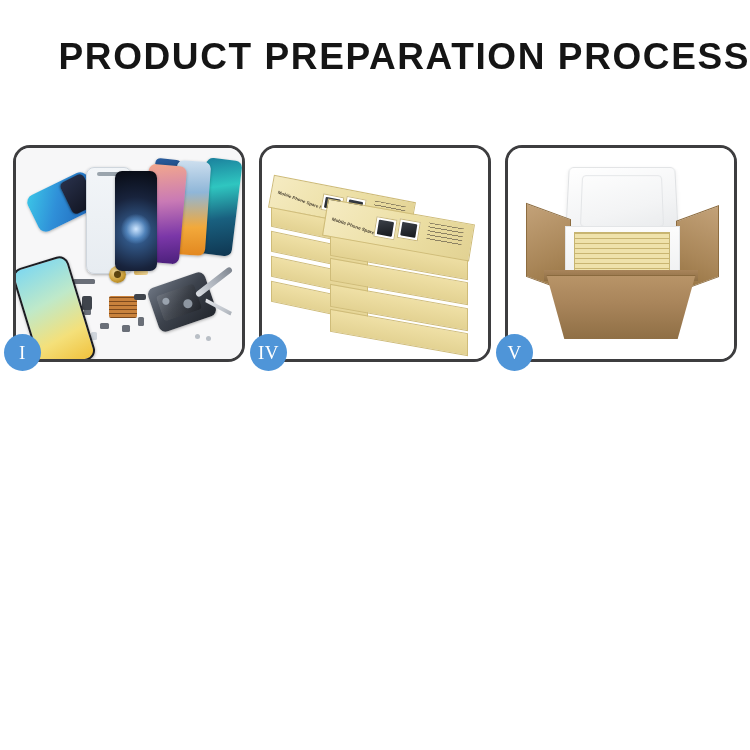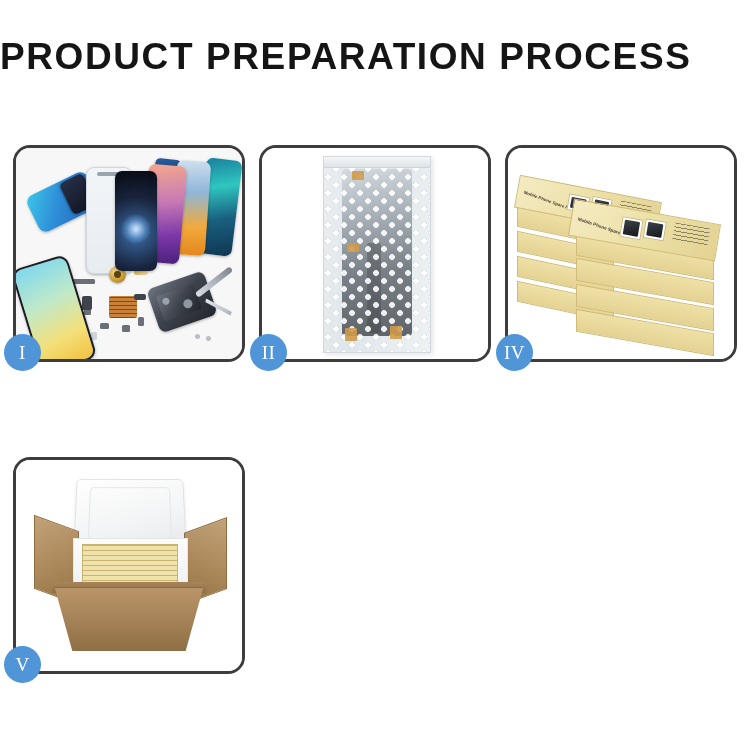--- a/index.html
+++ b/index.html
@@ -11,21 +11,21 @@
   body {
     width: 750px;
     height: 750px;
     font-family: "Liberation Sans", sans-serif;
     overflow: hidden;
     position: relative;
   }
 
   
   .header {
-    text-align: left;
+    text-align: right;
     padding-top: 38px;
   }
   .title {
     font-family: "Liberation Sans", sans-serif;
     font-size: 37px;
     font-weight: bold;
     letter-spacing: 1.6px;
     color: #151515;
     line-height: 1;
     white-space: nowrap;
@@ -516,36 +516,20 @@
       <div class="flex-gold" style="left:57%;top:55%;width:9px;height:4px;"></div>
       <div class="chip" style="left:33%;top:87%;width:6px;height:8px;background:#cfd5dc;"></div>
       <div class="screwdriver"></div>
       <div class="tweezers"></div>
       <div class="chip" style="left:79%;top:88%;width:5px;height:5px;border-radius:50%;background:#b9bfc6;"></div>
       <div class="chip" style="left:84%;top:89%;width:5px;height:5px;border-radius:50%;background:#b9bfc6;"></div>
     </div>
     <div class="badge">I</div>
   </div>
 
-  <div class="panel">
-    <div class="panel-inner p2">
-      <div class="bag">
-        <div class="bag-part">
-          <div class="bag-part-strip"></div>
-        </div>
-        <div class="bag-bubbles"></div>
-        <div class="bag-seal"></div>
-        <div class="bag-tape" style="left:26%;top:7%;"></div>
-        <div class="bag-tape" style="left:22%;top:44%;"></div>
-        <div class="bag-tape" style="left:20%;top:88%;height:13px;"></div>
-        <div class="bag-tape" style="left:62%;top:87%;height:13px;"></div>
-      </div>
-    </div>
-    <div class="badge">II</div>
-  </div>
 
 
   <div class="panel">
     <div class="panel-inner p4">
       <div class="stack">
 
         <div class="yb" style="left:4%;top:32%;width:42%;height:9%;transform:skewY(12deg);"></div>
         <div class="yb" style="left:4%;top:44%;width:42%;height:9%;transform:skewY(12deg);"></div>
         <div class="yb" style="left:4%;top:56%;width:42%;height:9%;transform:skewY(12deg);"></div>
         <div class="yb" style="left:4%;top:68%;width:42%;height:9%;transform:skewY(12deg);"></div>

